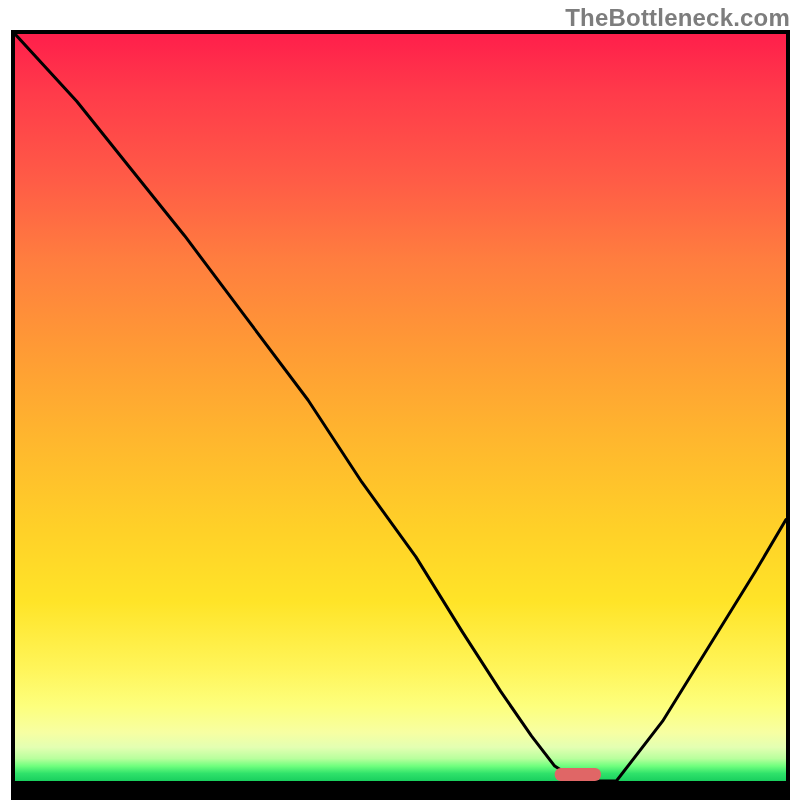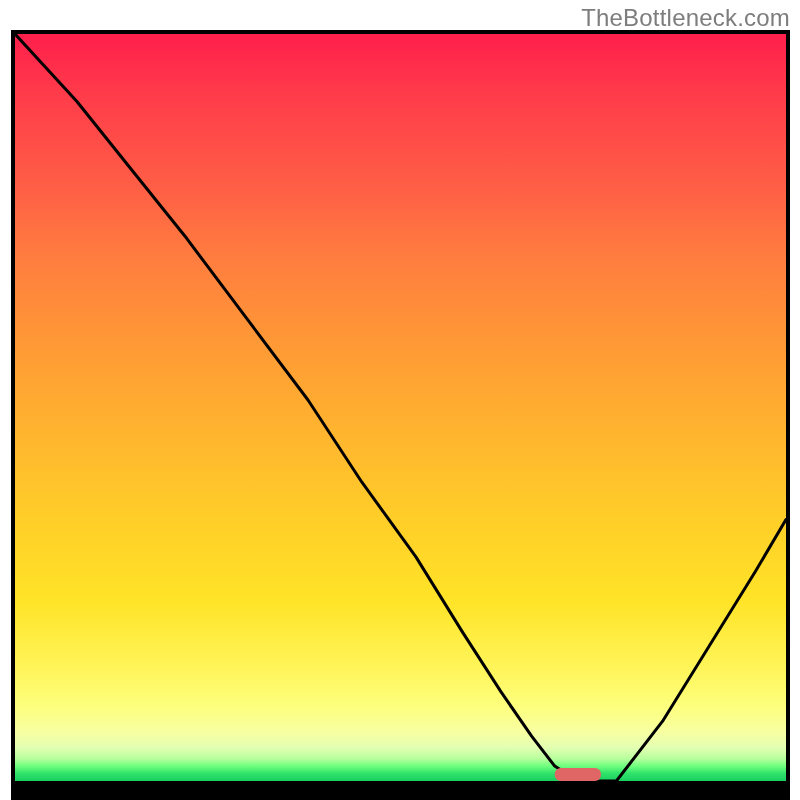--- a/index.html
+++ b/index.html
@@ -14,21 +14,21 @@
   .wrap {
     position: relative;
     width: 800px;
     height: 800px;
   }
   .watermark {
     position: absolute;
     top: 4px;
     right: 10px;
     font-size: 24px;
-    font-weight: 400;
+    font-weight: 700;
     color: #7d7d7d;
     letter-spacing: 0.2px;
     font-family: Arial, Helvetica, sans-serif;
   }
   
   .chart-outer {
     position: absolute;
     left: 11px;
     top: 30px;
     width: 779px;

